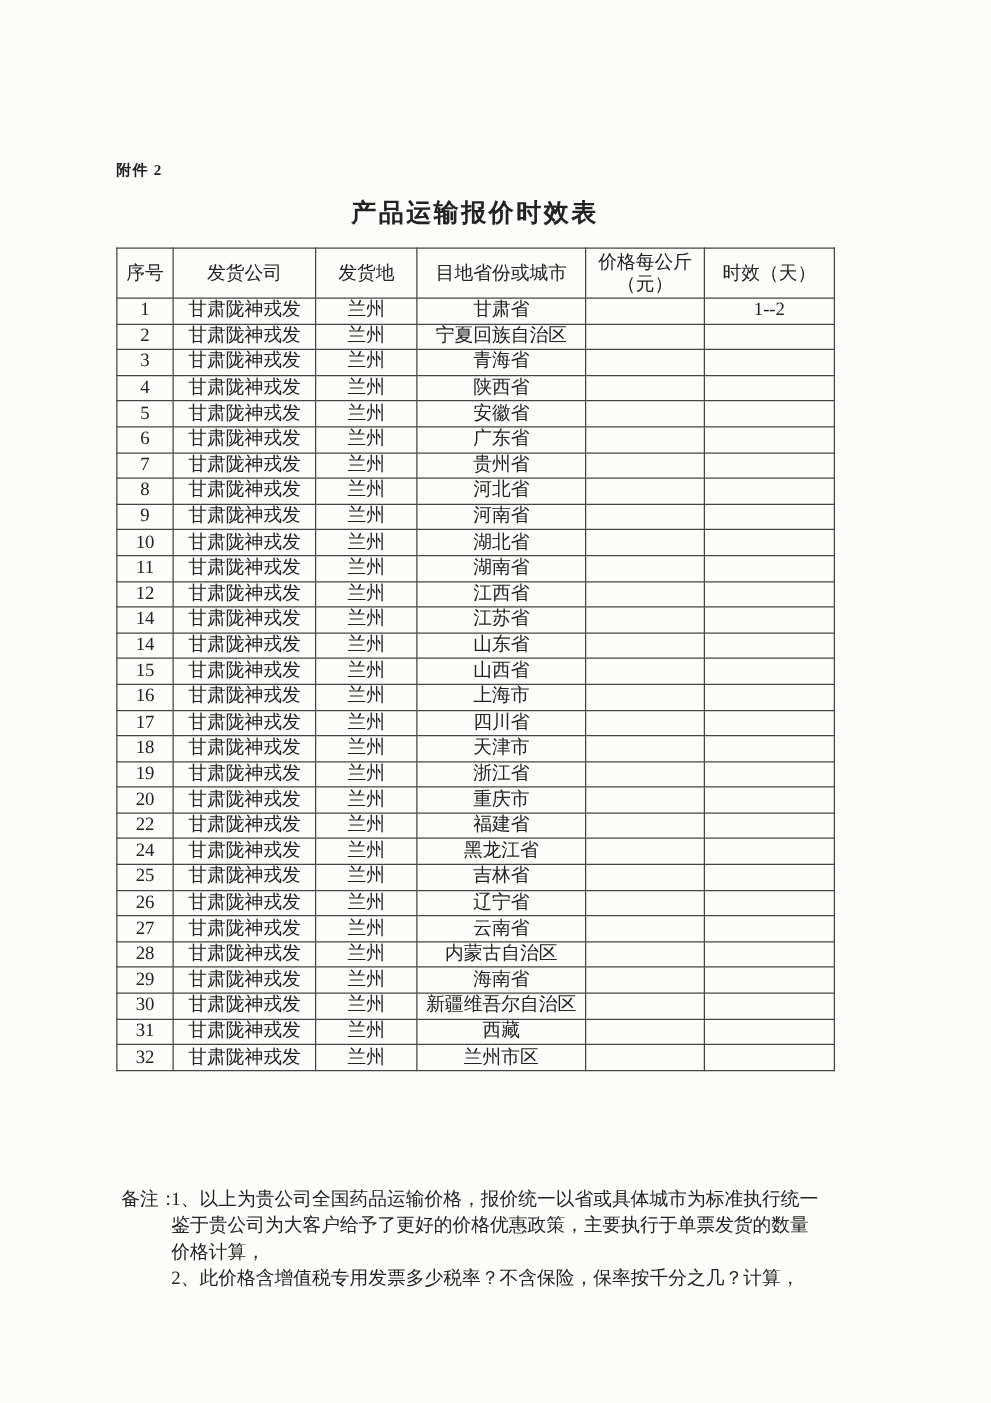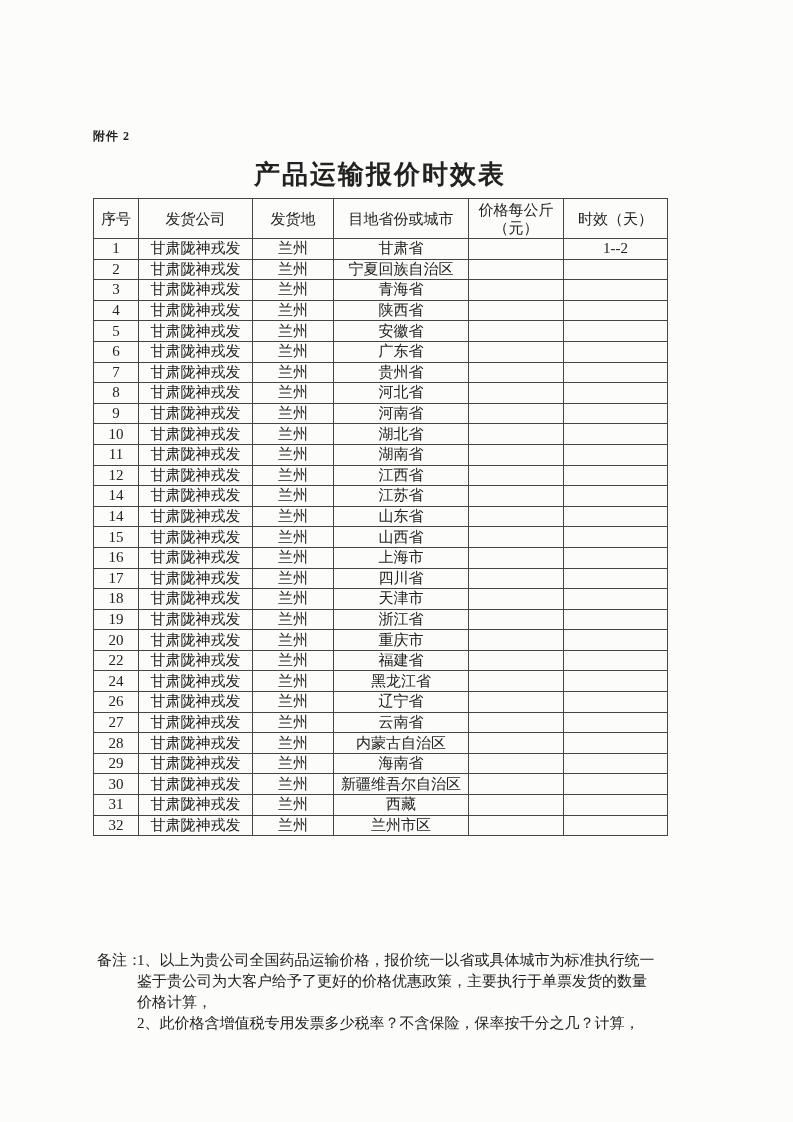--- a/index.html
+++ b/index.html
@@ -17,21 +17,21 @@
     position:relative;
     overflow:hidden;
   }
   .page{position:absolute;inset:0;}
   .attachment{
     position:absolute;left:93px;top:128px;
     font-size:12px;font-weight:bold;letter-spacing:1px;
   }
   .title{
     position:absolute;left:93px;top:157px;width:574px;
-    text-align:center;font-size:26px;font-weight:bold;letter-spacing:2px;
+    text-align:center;font-size:20px;font-weight:bold;letter-spacing:2px;
   }
   table.quote{
     position:absolute;left:93px;top:198px;width:574px;
     border-collapse:collapse;table-layout:fixed;
   }
   table.quote th, table.quote td{
     border:1px solid var(--border);
     text-align:center;vertical-align:middle;
     padding:0 2px;
     font-weight:normal;
@@ -251,20 +251,28 @@
         </tr>
         <tr>
           <td class="cell-no">24</td>
           <td class="cell-company">甘肃陇神戎发</td>
           <td class="cell-origin">兰州</td>
           <td class="cell-destination">黑龙江省</td>
           <td class="cell-price"></td>
           <td class="cell-days"></td>
         </tr>
         <tr>
+          <td class="cell-no">25</td>
+          <td class="cell-company">甘肃陇神戎发</td>
+          <td class="cell-origin">兰州</td>
+          <td class="cell-destination">吉林省</td>
+          <td class="cell-price"></td>
+          <td class="cell-days"></td>
+        </tr>
+        <tr>
           <td class="cell-no">26</td>
           <td class="cell-company">甘肃陇神戎发</td>
           <td class="cell-origin">兰州</td>
           <td class="cell-destination">辽宁省</td>
           <td class="cell-price"></td>
           <td class="cell-days"></td>
         </tr>
         <tr>
           <td class="cell-no">27</td>
           <td class="cell-company">甘肃陇神戎发</td>

